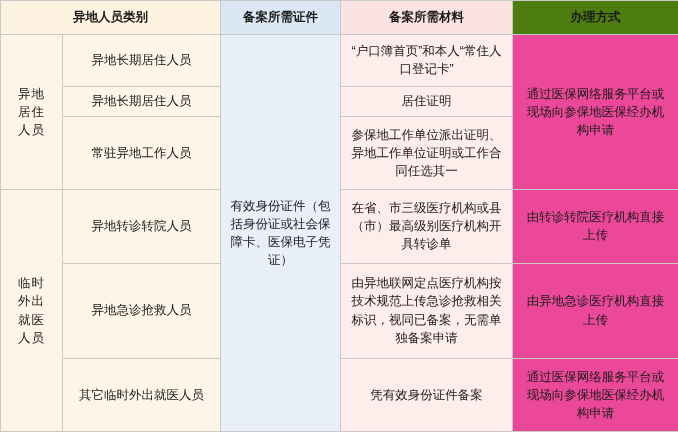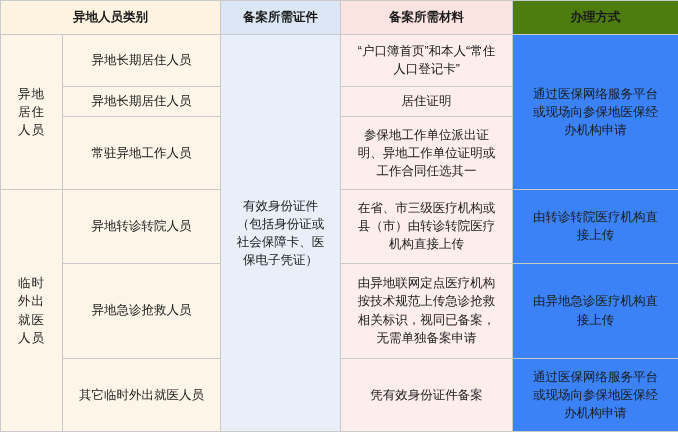--- a/index.html
+++ b/index.html
@@ -18,21 +18,21 @@
     table-layout: fixed;
     width: 678px;
     height: 432px;
   }
   table.matrix td {
     border: 1px solid #c9c9c9;
     text-align: center;
     vertical-align: middle;
     font-size: 12.5px;
     line-height: 1.45;
-    padding: 3px 14px;
+    padding: 3px 8px;
     color: #1a1a1a;
   }
   
   col.c-group   { width: 62px; }
   col.c-cat     { width: 158px; }
   col.c-doc     { width: 120px; }
   col.c-mat     { width: 172px; }
   col.c-way     { width: 166px; }
 
   
@@ -43,21 +43,21 @@
   }
   .hdr-cat { background: #fdf3e0; }
   .hdr-doc { background: #dce7f5; }
   .hdr-mat { background: #fbe3e1; margin-top: 40px; }
   .hdr-way { background: #4d7c0f; }
 
   
   .cat  { background: #fdf6e8; }
   .doc  { background: #e8eff9; }
   .mat  { background: #fdeeec; }
-  .way  { background: #3b82f6; }
+  .way  { background: #ec4899; }
 
   .group-label { letter-spacing: 1px; }
   .doc-cell    { line-height: 1.7; font-family: Liberation Serif, serif; }
 </style>
 </head>
 <body>
 
 <table class="matrix">
   <colgroup>
     <col class="c-group">
@@ -89,21 +89,21 @@
     </tr>
 
     <tr>
       <td class="cat">常驻异地工作人员</td>
       <td class="mat">参保地工作单位派出证明、异地工作单位证明或工作合同任选其一</td>
     </tr>
 
     <tr>
       <td class="cat group-label" rowspan="3">临时<br>外出<br>就医<br>人员</td>
       <td class="cat">异地转诊转院人员</td>
-      <td class="mat">在省、市三级医疗机构或县（市）由转诊转院医疗机构直接上传</td>
+      <td class="mat">在省、市三级医疗机构或县（市）最高级别医疗机构开具转诊单</td>
       <td class="way">由转诊转院医疗机构直接上传</td>
     </tr>
 
     <tr>
       <td class="cat">异地急诊抢救人员</td>
       <td class="mat">由异地联网定点医疗机构按技术规范上传急诊抢救相关标识，视同已备案，无需单独备案申请</td>
       <td class="way">由异地急诊医疗机构直接上传</td>
     </tr>
 
     <tr>

